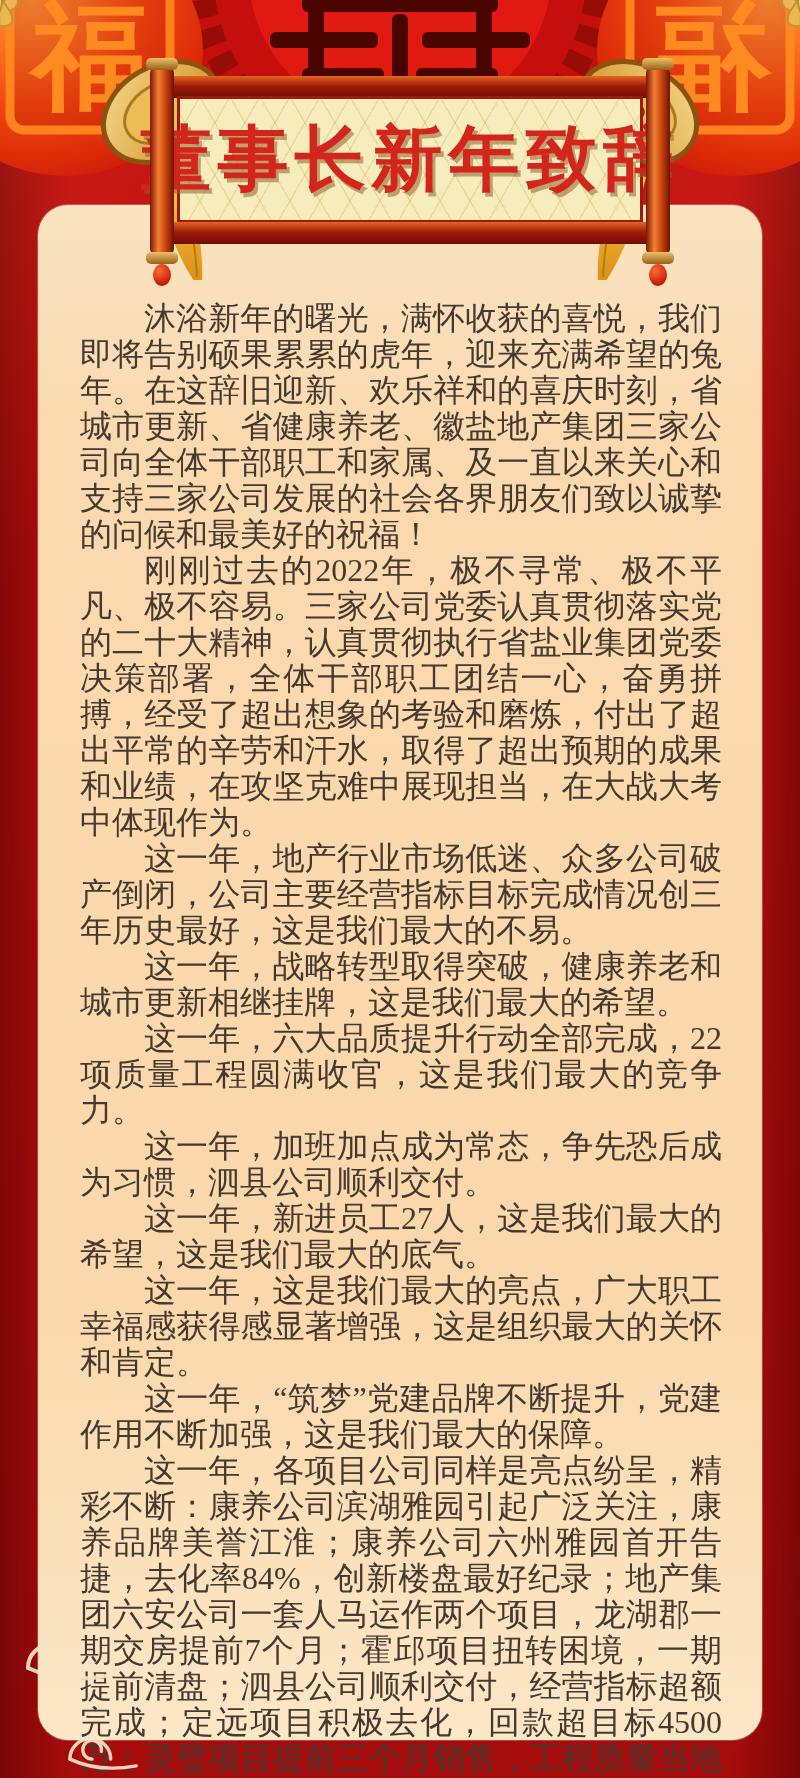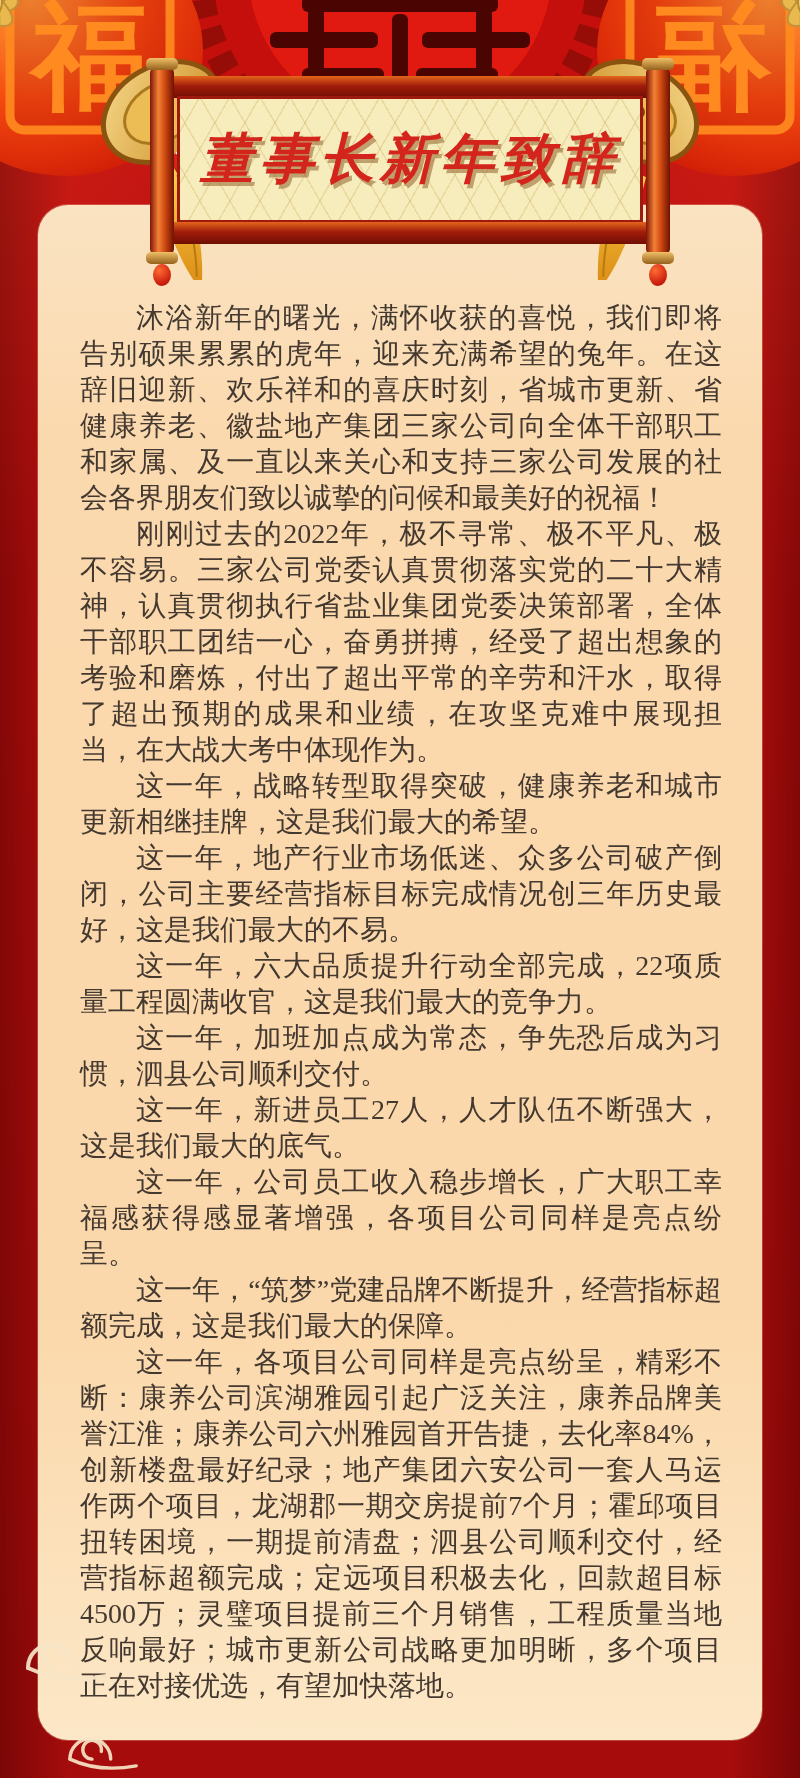--- a/index.html
+++ b/index.html
@@ -19,21 +19,21 @@
   .medallion{position:absolute;left:calc(50% - 280px);top:0;z-index:1;}
   
   .card{
     position:absolute;left:38px;top:205px;width:724px;height:1535px;z-index:2;
     border-radius:30px;
     background:linear-gradient(180deg,#fae3c2 0%,#fbd9ae 15%,#fbd8ab 72%,#fce7c6 100%);
     box-shadow:0 0 0 1px rgba(255,240,215,.25);
   }
   .letter{padding:95px 40px 0 42px;}
   .letter p{
-    margin:0;text-indent:2em;font-size:28px;line-height:36px;
+    margin:0;text-indent:2em;font-size:32px;line-height:36px;
     color:#443930;text-align:justify;
   }
   
   .lantern{position:absolute;top:-50px;z-index:3;pointer-events:none;}
   .lantern-left{left:-60px;}
   .lantern-right{right:-60px;}
   
   .scroll{position:absolute;left:150px;top:62px;width:520px;height:200px;z-index:6;}
   .bar{position:absolute;left:16px;right:16px;height:22px;border-radius:3px;
     background:linear-gradient(180deg,#e4661c 0%,#a11c0a 45%,#6f0e04 100%);}
@@ -43,22 +43,22 @@
     position:absolute;left:27px;right:27px;top:34px;height:127px;
     background-color:#f7edbc;
     background-image:
       repeating-linear-gradient(60deg,rgba(193,164,80,.28) 0 1.5px,transparent 1.5px 26px),
       repeating-linear-gradient(-60deg,rgba(193,164,80,.28) 0 1.5px,transparent 1.5px 26px);
     border:3px solid #9e1a0e;box-sizing:border-box;
     display:flex;align-items:center;justify-content:center;
   }
   .title{
     margin:0;font-family:"Liberation Sans","DejaVu Sans",sans-serif;
-    font-size:54px;font-weight:900;letter-spacing:6px;color:#d3251b;
-    text-shadow:3px 4px 0 rgba(145,98,45,.55);white-space:nowrap;font-style:italic;
+    font-size:71px;font-weight:900;letter-spacing:6px;color:#d3251b;
+    text-shadow:3px 4px 0 rgba(145,98,45,.55);white-space:nowrap;
   }
   .rod{position:absolute;top:6px;width:24px;height:186px;border-radius:5px;z-index:7;
     background:linear-gradient(90deg,#7e1506 0%,#f28136 35%,#cf4a10 62%,#6f1203 100%);}
   .rod-l{left:0;}
   .rod-r{right:0;}
   .rod::before,.rod::after{
     content:"";position:absolute;left:-4px;width:32px;height:12px;border-radius:5px;
     background:linear-gradient(180deg,#eec068,#96611c);}
   .rod::before{top:-10px;}
   .rod::after{bottom:-10px;}
@@ -95,27 +95,27 @@
       <rect x="188" y="-4" width="16" height="86" rx="6"></rect>
       <rect x="356" y="-4" width="16" height="86" rx="6"></rect>
       <rect x="272" y="14" width="16" height="100" rx="6"></rect>
     </g>
   </svg>
 
   <div class="card">
     <div class="letter">
         <p>沐浴新年的曙光，满怀收获的喜悦，我们即将告别硕果累累的虎年，迎来充满希望的兔年。在这辞旧迎新、欢乐祥和的喜庆时刻，省城市更新、省健康养老、徽盐地产集团三家公司向全体干部职工和家属、及一直以来关心和支持三家公司发展的社会各界朋友们致以诚挚的问候和最美好的祝福！</p>
         <p>刚刚过去的2022年，极不寻常、极不平凡、极不容易。三家公司党委认真贯彻落实党的二十大精神，认真贯彻执行省盐业集团党委决策部署，全体干部职工团结一心，奋勇拼搏，经受了超出想象的考验和磨炼，付出了超出平常的辛劳和汗水，取得了超出预期的成果和业绩，在攻坚克难中展现担当，在大战大考中体现作为。</p>
+        <p>这一年，地产行业市场低迷、众多公司破产倒闭，公司主要经营指标目标完成情况创三年历史最好，这是我们最大的不易。</p>
         <p>这一年，战略转型取得突破，健康养老和城市更新相继挂牌，这是我们最大的希望。</p>
-        <p>这一年，地产行业市场低迷、众多公司破产倒闭，公司主要经营指标目标完成情况创三年历史最好，这是我们最大的不易。</p>
         <p>这一年，六大品质提升行动全部完成，22项质量工程圆满收官，这是我们最大的竞争力。</p>
         <p>这一年，加班加点成为常态，争先恐后成为习惯，泗县公司顺利交付。</p>
-        <p>这一年，新进员工27人，人才队伍不断强大，这是我们最大的底气。</p>
-        <p>这一年，公司员工收入稳步增长，广大职工幸福感获得感显著增强，各项目公司同样是亮点纷呈。</p>
-        <p>这一年，“筑梦”党建品牌不断提升，经营指标超额完成，这是我们最大的保障。</p>
+        <p>这一年，新进员工27人，这是我们最大的希望，这是我们最大的底气。</p>
+        <p>这一年，这是我们最大的亮点，广大职工幸福感获得感显著增强，这是组织最大的关怀和肯定。</p>
+        <p>这一年，“筑梦”党建品牌不断提升，党建作用不断加强，这是我们最大的保障。</p>
         <p>这一年，各项目公司同样是亮点纷呈，精彩不断：康养公司滨湖雅园引起广泛关注，康养品牌美誉江淮；康养公司六州雅园首开告捷，去化率84%，创新楼盘最好纪录；地产集团六安公司一套人马运作两个项目，龙湖郡一期交房提前7个月；霍邱项目扭转困境，一期提前清盘；泗县公司顺利交付，经营指标超额完成；定远项目积极去化，回款超目标4500万；灵璧项目提前三个月销售，工程质量当地反响最好；城市更新公司战略更加明晰，多个项目正在对接优选，有望加快落地。</p>
       </div>
 
   </div>
 
   <svg class="lantern lantern-left" width="340" height="330" viewBox="0 0 340 330">
     <defs>
       <radialGradient id="lanternG" cx="38%" cy="30%" r="75%">
         <stop offset="0%" stop-color="#ff9d38"></stop>
         <stop offset="55%" stop-color="#f4490f"></stop>

